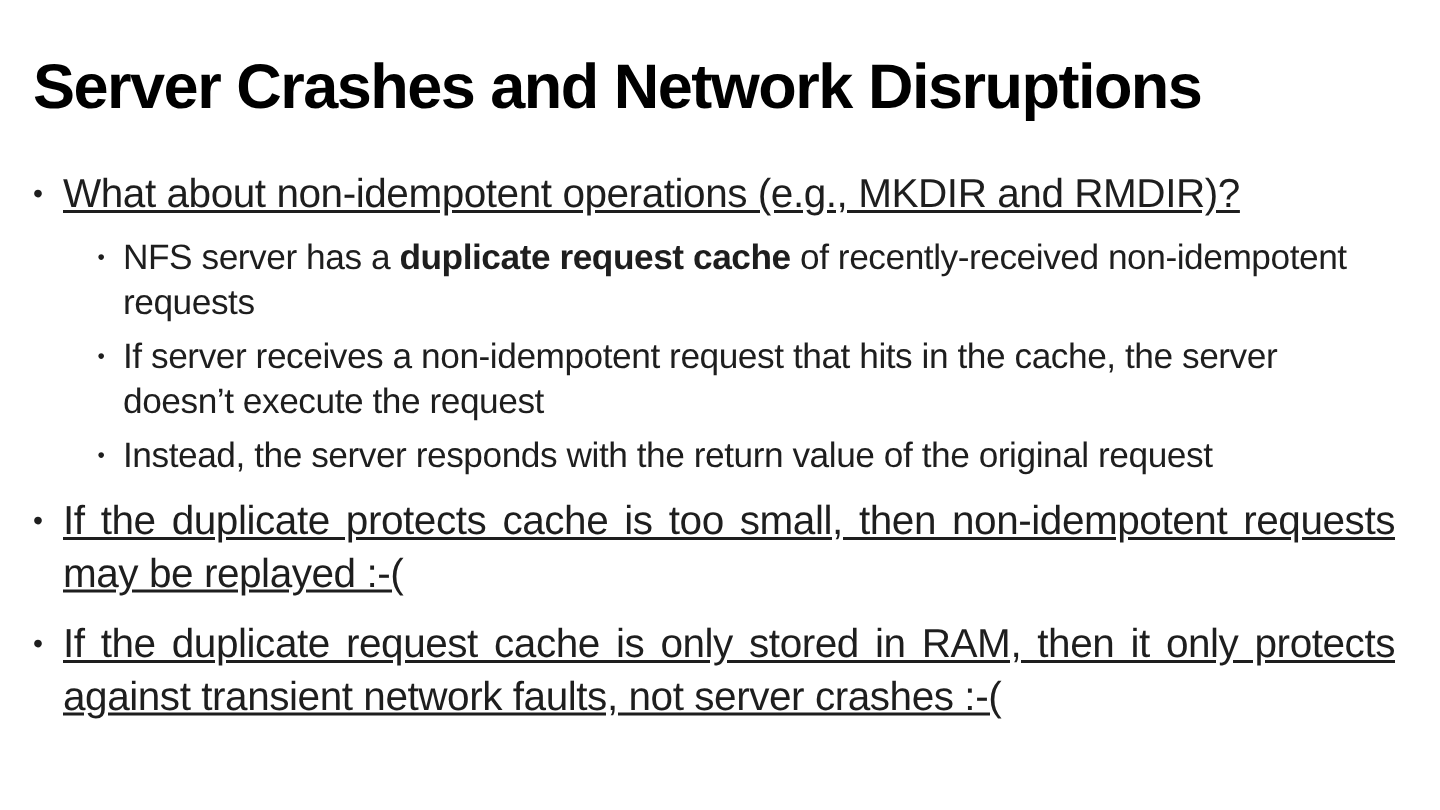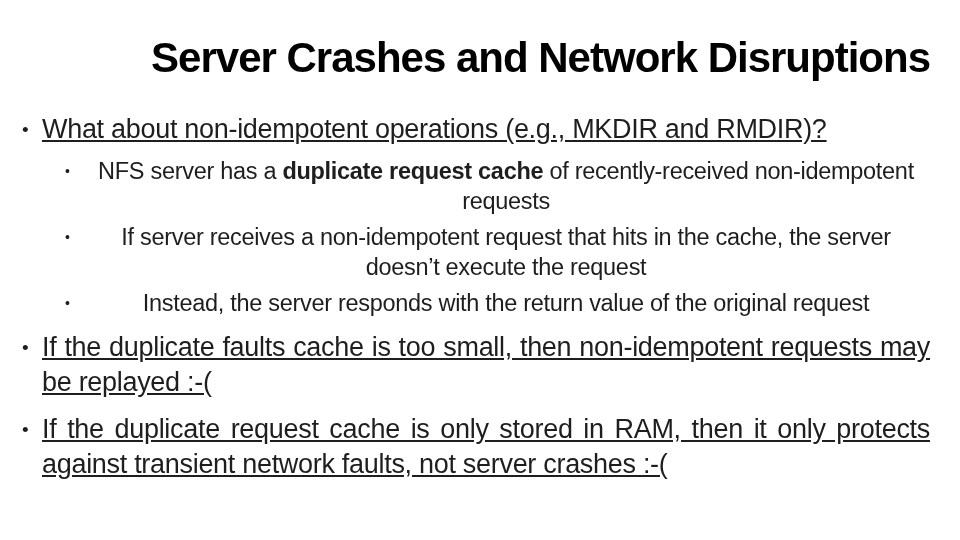--- a/index.html
+++ b/index.html
@@ -16,21 +16,21 @@
   }
   .slide {
     box-sizing: border-box;
     width: 960px;
     height: 540px;
     padding: 34px 30px 0 22px;
     background: #ffffff;
   }
   .title {
     margin: 0 0 30px 0;
-    text-align: right;
+    text-align: left;
     font-size: 42px;
     line-height: 1.15;
     font-weight: 700;
     letter-spacing: -1px;
     color: #000000;
   }
   .b1 {
     display: flex;
     font-size: 27px;
     line-height: 35px;
@@ -58,21 +58,20 @@
   .b2.first {
     margin-top: 9px;
   }
   .b2 > .dot {
     flex: 0 0 17px;
     font-size: 14px;
     line-height: 30px;
   }
   .b2 > .txt {
     flex: 1 1 auto;
-    text-align: center;
   }
   .mt-a { margin-top: 12px; }
   .mt-b { margin-top: 12px; }
   b { font-weight: 700; }
 </style>
 </head>
 <body>
 
 <div class="slide">
 
@@ -93,21 +92,21 @@
     <div class="txt">If server receives a non-idempotent request that hits in the cache, the server doesn’t execute the request</div>
   </div>
 
   <div class="b2">
     <span class="dot">•</span>
     <div class="txt">Instead, the server responds with the return value of the original request</div>
   </div>
 
   <div class="b1 just mt-a">
     <span class="dot">•</span>
-    <div class="txt">If the duplicate faults cache is too small, then non-idempotent requests may be replayed :-(</div>
+    <div class="txt">If the duplicate protects cache is too small, then non-idempotent requests may be replayed :-(</div>
   </div>
 
   <div class="b1 just mt-b">
     <span class="dot">•</span>
     <div class="txt">If the duplicate request cache is only stored in RAM, then it only protects against transient network faults, not server crashes :-(</div>
   </div>
 
 </div>
 
 </body></html>

